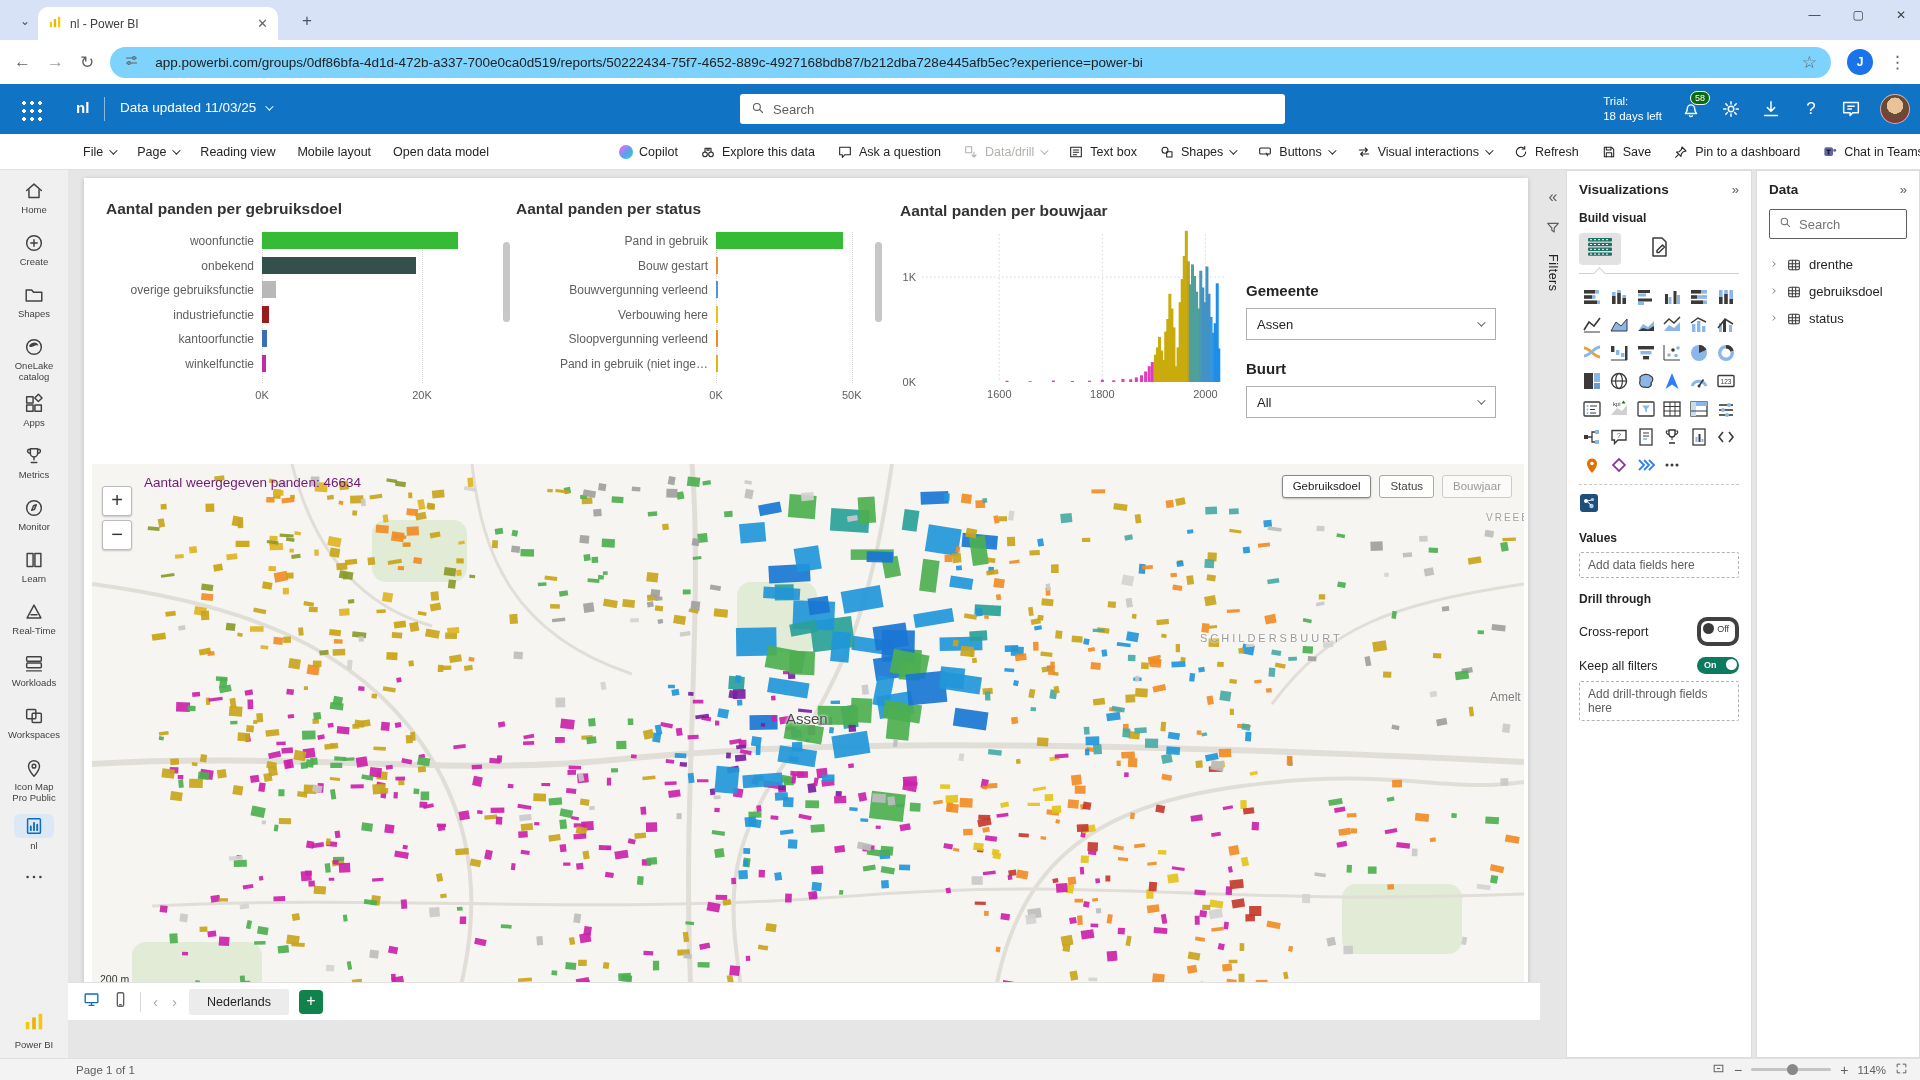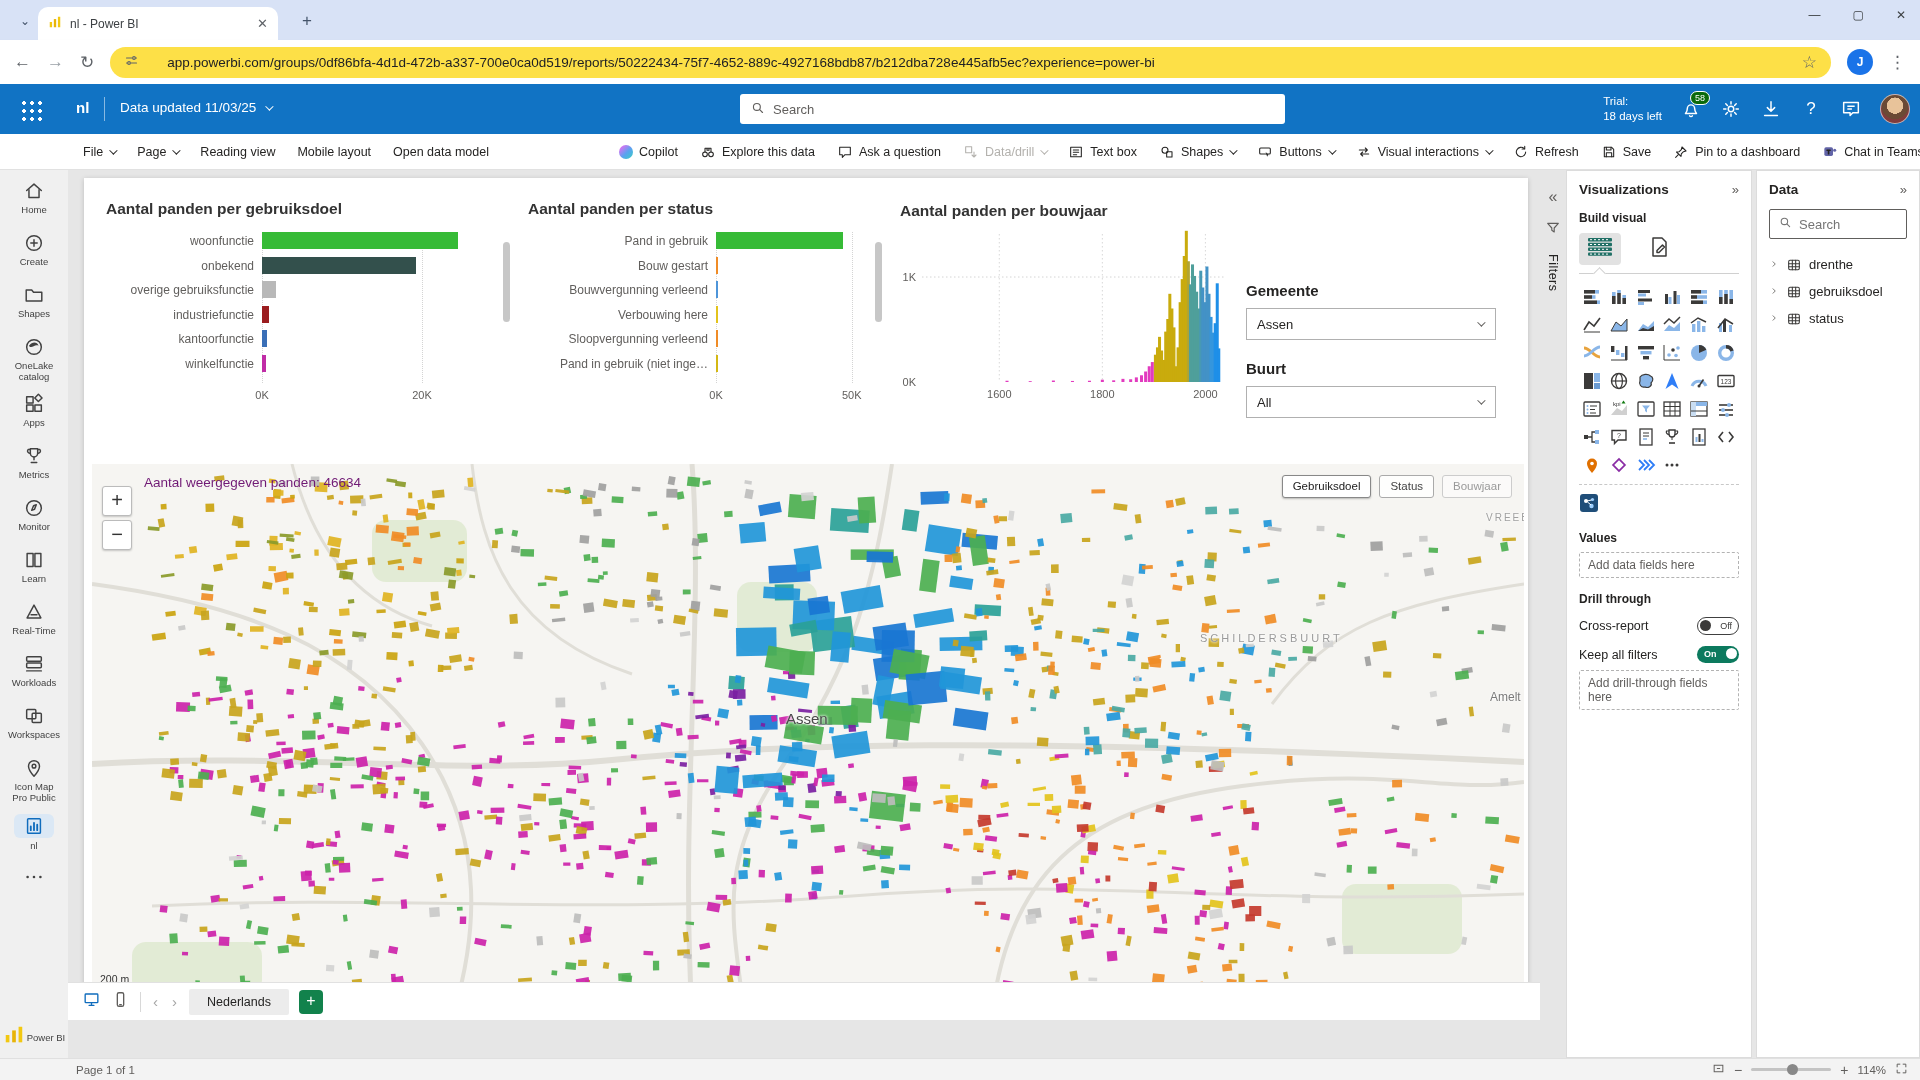--- a/index.html
+++ b/index.html
@@ -10,21 +10,21 @@
   #tabstrip { position:absolute; left:0; top:0; width:1920px; height:40px; background:#d8e2f6; }
   #tab-search { position:absolute; left:14px; top:10px; width:22px; height:22px; border-radius:50%; color:#44546a; font-size:12px; text-align:center; line-height:22px; }
   #browser-tab { position:absolute; left:38px; top:7px; width:240px; height:33px; background:#fff; border-radius:10px 10px 0 0; display:flex; align-items:center; padding:0 10px; gap:8px; }
   #browser-tab .title { flex:1; font-size:12px; color:#3c4043; white-space:nowrap; overflow:hidden; }
   #browser-tab .close { color:#5f6368; font-size:13px; }
   #newtab-btn { position:absolute; left:296px; top:10px; width:22px; height:22px; color:#44546a; font-size:17px; line-height:21px; text-align:center; }
   #win-controls { position:absolute; right:14px; top:8px; display:flex; gap:32px; color:#3c4043; font-size:12px; }
   #addressbar { position:absolute; left:0; top:40px; width:1920px; height:44px; background:#fff; display:flex; align-items:center; padding:0 14px; gap:16px; box-shadow:0 1px 2px rgba(0,0,0,.08); }
   .nav-ic { color:#5f6368; font-size:17px; }
   .nav-ic.dim { color:#9aa0a6; }
-  #urlbox { flex:1; height:31px; background:#fde047; border-radius:16px; display:flex; align-items:center; padding:0 14px; gap:28px; }
+  #urlbox { flex:1; height:31px; background:#7dd3fc; border-radius:16px; display:flex; align-items:center; padding:0 14px; gap:16px; }
   #urlbox .url { flex:1; font-size:13.5px; color:#202124; white-space:nowrap; overflow:hidden; }
   #browser-avatar { width:26px; height:26px; border-radius:50%; background:#1a73e8; color:#fff; font-size:12px; font-weight:bold; text-align:center; line-height:26px; }
 
   
   #pbi-header { position:absolute; left:0; top:84px; width:1920px; height:50px; background:#1173c4; color:#fff; }
   #waffle { position:absolute; left:20px; top:15px; width:20px; height:20px;
     background:radial-gradient(circle,#fff 1.6px,transparent 1.8px) 0 0/8px 8px; width:22px; height:22px; }
   #pbi-title { position:absolute; left:76px; top:15px; font-size:15px; font-weight:bold; }
   #hdr-divider { position:absolute; left:104px; top:13px; width:1px; height:24px; background:rgba(255,255,255,.5); }
   #data-updated { position:absolute; left:120px; top:16px; font-size:13.5px; display:flex; gap:9px; align-items:center; }
@@ -46,21 +46,21 @@
   #menu-center { margin-left:108px; display:flex; }
   #menu-right { margin-left:auto; margin-right:8px; display:flex; }
   #copilot-dot { width:14px; height:14px; border-radius:50%; background:linear-gradient(135deg,#e66df2 10%,#5aa2f0 55%,#35d0c2 100%); }
 
   
   #rail { position:absolute; left:0; top:170px; width:68px; height:888px; background:#f0f0f0; display:flex; flex-direction:column; align-items:center; padding-top:6px; }
   .rail-item { width:68px; min-height:52px; padding:4px 0 6px; display:flex; flex-direction:column; align-items:center; gap:3px; color:#424242; }
   .rail-item .lbl { font-size:9.5px; line-height:1.15; text-align:center; color:#424242; white-space:pre-line; }
   .rail-item.active { color:#0f6cbd; }
   .rail-item.active .iconwrap { background:#dbe8f5; border-radius:6px; padding:1px 9px; }
-  #rail-bottom { margin-top:auto; margin-bottom:8px; display:flex; align-items:center; gap:2px; }
+  #rail-bottom { margin-top:auto; margin-bottom:8px; display:flex; flex-direction:column; align-items:center; gap:2px; }
   #rail-bottom .lbl { font-size:9.5px; color:#424242; }
 
   #canvas { position:absolute; left:68px; top:170px; width:1472px; height:850px; background:#e6e6e6; }
   #report-page { position:absolute; left:16px; top:8px; width:1444px; height:836px; background:#fff; box-shadow:0 1px 5px rgba(0,0,0,.18); }
 
   
   .visual-title { font-size:15.5px; font-weight:bold; color:#333; }
   .hchart { position:absolute; }
   .hchart .rows { position:relative; margin-top:14px; }
   .hchart .cat-label { position:absolute; font-size:12px; color:#605e5c; text-align:right; white-space:nowrap; overflow:hidden; }
@@ -116,21 +116,21 @@
   .panel-hdr .collapse { margin-left:auto; font-weight:normal; color:#605e5c; font-size:13px; }
   .sec-label { font-size:12px; font-weight:bold; color:#252423; margin-top:14px; }
   #build-tabs { margin-top:8px; display:flex; align-items:center; gap:26px; padding-bottom:8px; border-bottom:1px solid #d0d0d0; position:relative; }
   #tab-buildvisual { background:#e2e2e2; border-radius:4px; padding:4px 8px; }
   #notch { position:absolute; left:16px; bottom:-5px; width:9px; height:9px; background:#fff; border-left:1px solid #d0d0d0; border-top:1px solid #d0d0d0; transform:rotate(45deg); }
   #viz-grid { margin-top:12px; display:grid; grid-template-columns:repeat(6,1fr); row-gap:6px; justify-items:center; }
   #viz-grid .cell { width:24px; height:22px; display:flex; align-items:center; justify-content:center; }
   #viz-custom-row { border-top:1px dashed #c8c8c8; margin-top:8px; padding-top:8px; }
   .well { margin-top:7px; border:1px dashed #b3b3b3; border-radius:2px; font-size:12px; color:#605e5c; padding:5px 8px; }
   .tog-row { display:flex; align-items:center; justify-content:space-between; margin-top:11px; font-size:12.5px; color:#252423; }
-  .toggle-off { width:42px; height:18px; border:1px solid #404040; border-radius:10px; position:relative; font-size:9px; color:#3b3a39; }
+  .toggle-off { width:42px; height:29px; border:4px solid #404040; border-radius:10px; position:relative; font-size:9px; color:#3b3a39; }
   .toggle-off .knob { position:absolute; left:2px; top:2px; width:11px; height:11px; border-radius:50%; background:#3b3a39; }
   .toggle-off .t { position:absolute; right:6px; top:2.5px; }
   .toggle-on { width:42px; height:17px; background:#0c7a5e; border-radius:10px; position:relative; font-size:9px; color:#fff; }
   .toggle-on .knob { position:absolute; right:2px; top:2px; width:11px; height:11px; border-radius:50%; background:#fff; }
   .toggle-on .t { position:absolute; left:7px; top:2.5px; font-weight:bold; }
   #data-search { margin-top:12px; height:30px; border:1px solid #605e5c; border-radius:2px; display:flex; align-items:center; gap:7px; padding:0 8px; color:#757575; }
   #data-search .ph { font-size:13px; }
   .data-item { display:flex; align-items:center; gap:7px; height:27px; font-size:13px; color:#252423; }
   .data-item .chevr { color:#605e5c; font-size:12px; }
 </style>
@@ -514,21 +514,21 @@
             <div class="bar" style="left:168px;top:73.5px;width:7.2px;background:#9b1c1f"></div>
             <div class="cat-label" style="left:0;top:100px;width:160px">kantoorfunctie</div>
             <div class="bar" style="left:168px;top:98px;width:4.8px;background:#3a6fb7"></div>
             <div class="cat-label" style="left:0;top:124.5px;width:160px">winkelfunctie</div>
             <div class="bar" style="left:168px;top:122.5px;width:3.6px;background:#c02ca6"></div>
           </div>
       </div>
       <div class="scrollthumb" style="left:419px;top:64px;"></div>
 
       <div class="hchart" id="c2" style="left:432px;top:22px;width:358px;height:242px;">
-        <div class="visual-title" style="margin-left:12px;">Aantal panden per status</div>
+        <div class="visual-title" style="margin-left:0;">Aantal panden per status</div>
         <div class="rows" style="height: 175px;">
             <div class="gridline" style="left:200px;top:0;height:151px"></div>
             <div class="tick" style="left:200px;top:157px">0K</div>
             <div class="gridline" style="left:335.7142857142857px;top:0;height:151px"></div>
             <div class="tick" style="left:335.7142857142857px;top:157px">50K</div>
             <div class="cat-label" style="left:0;top:2px;width:192px">Pand in gebruik</div>
             <div class="bar" style="left:200px;top:0px;width:126.578px;background:#36bb36"></div>
             <div class="cat-label" style="left:0;top:26.5px;width:192px">Bouw gestart</div>
             <div class="bar" style="left:200px;top:24.5px;width:2px;background:#f08c26"></div>
             <div class="cat-label" style="left:0;top:51px;width:192px">Bouwvergunning verleend</div>

